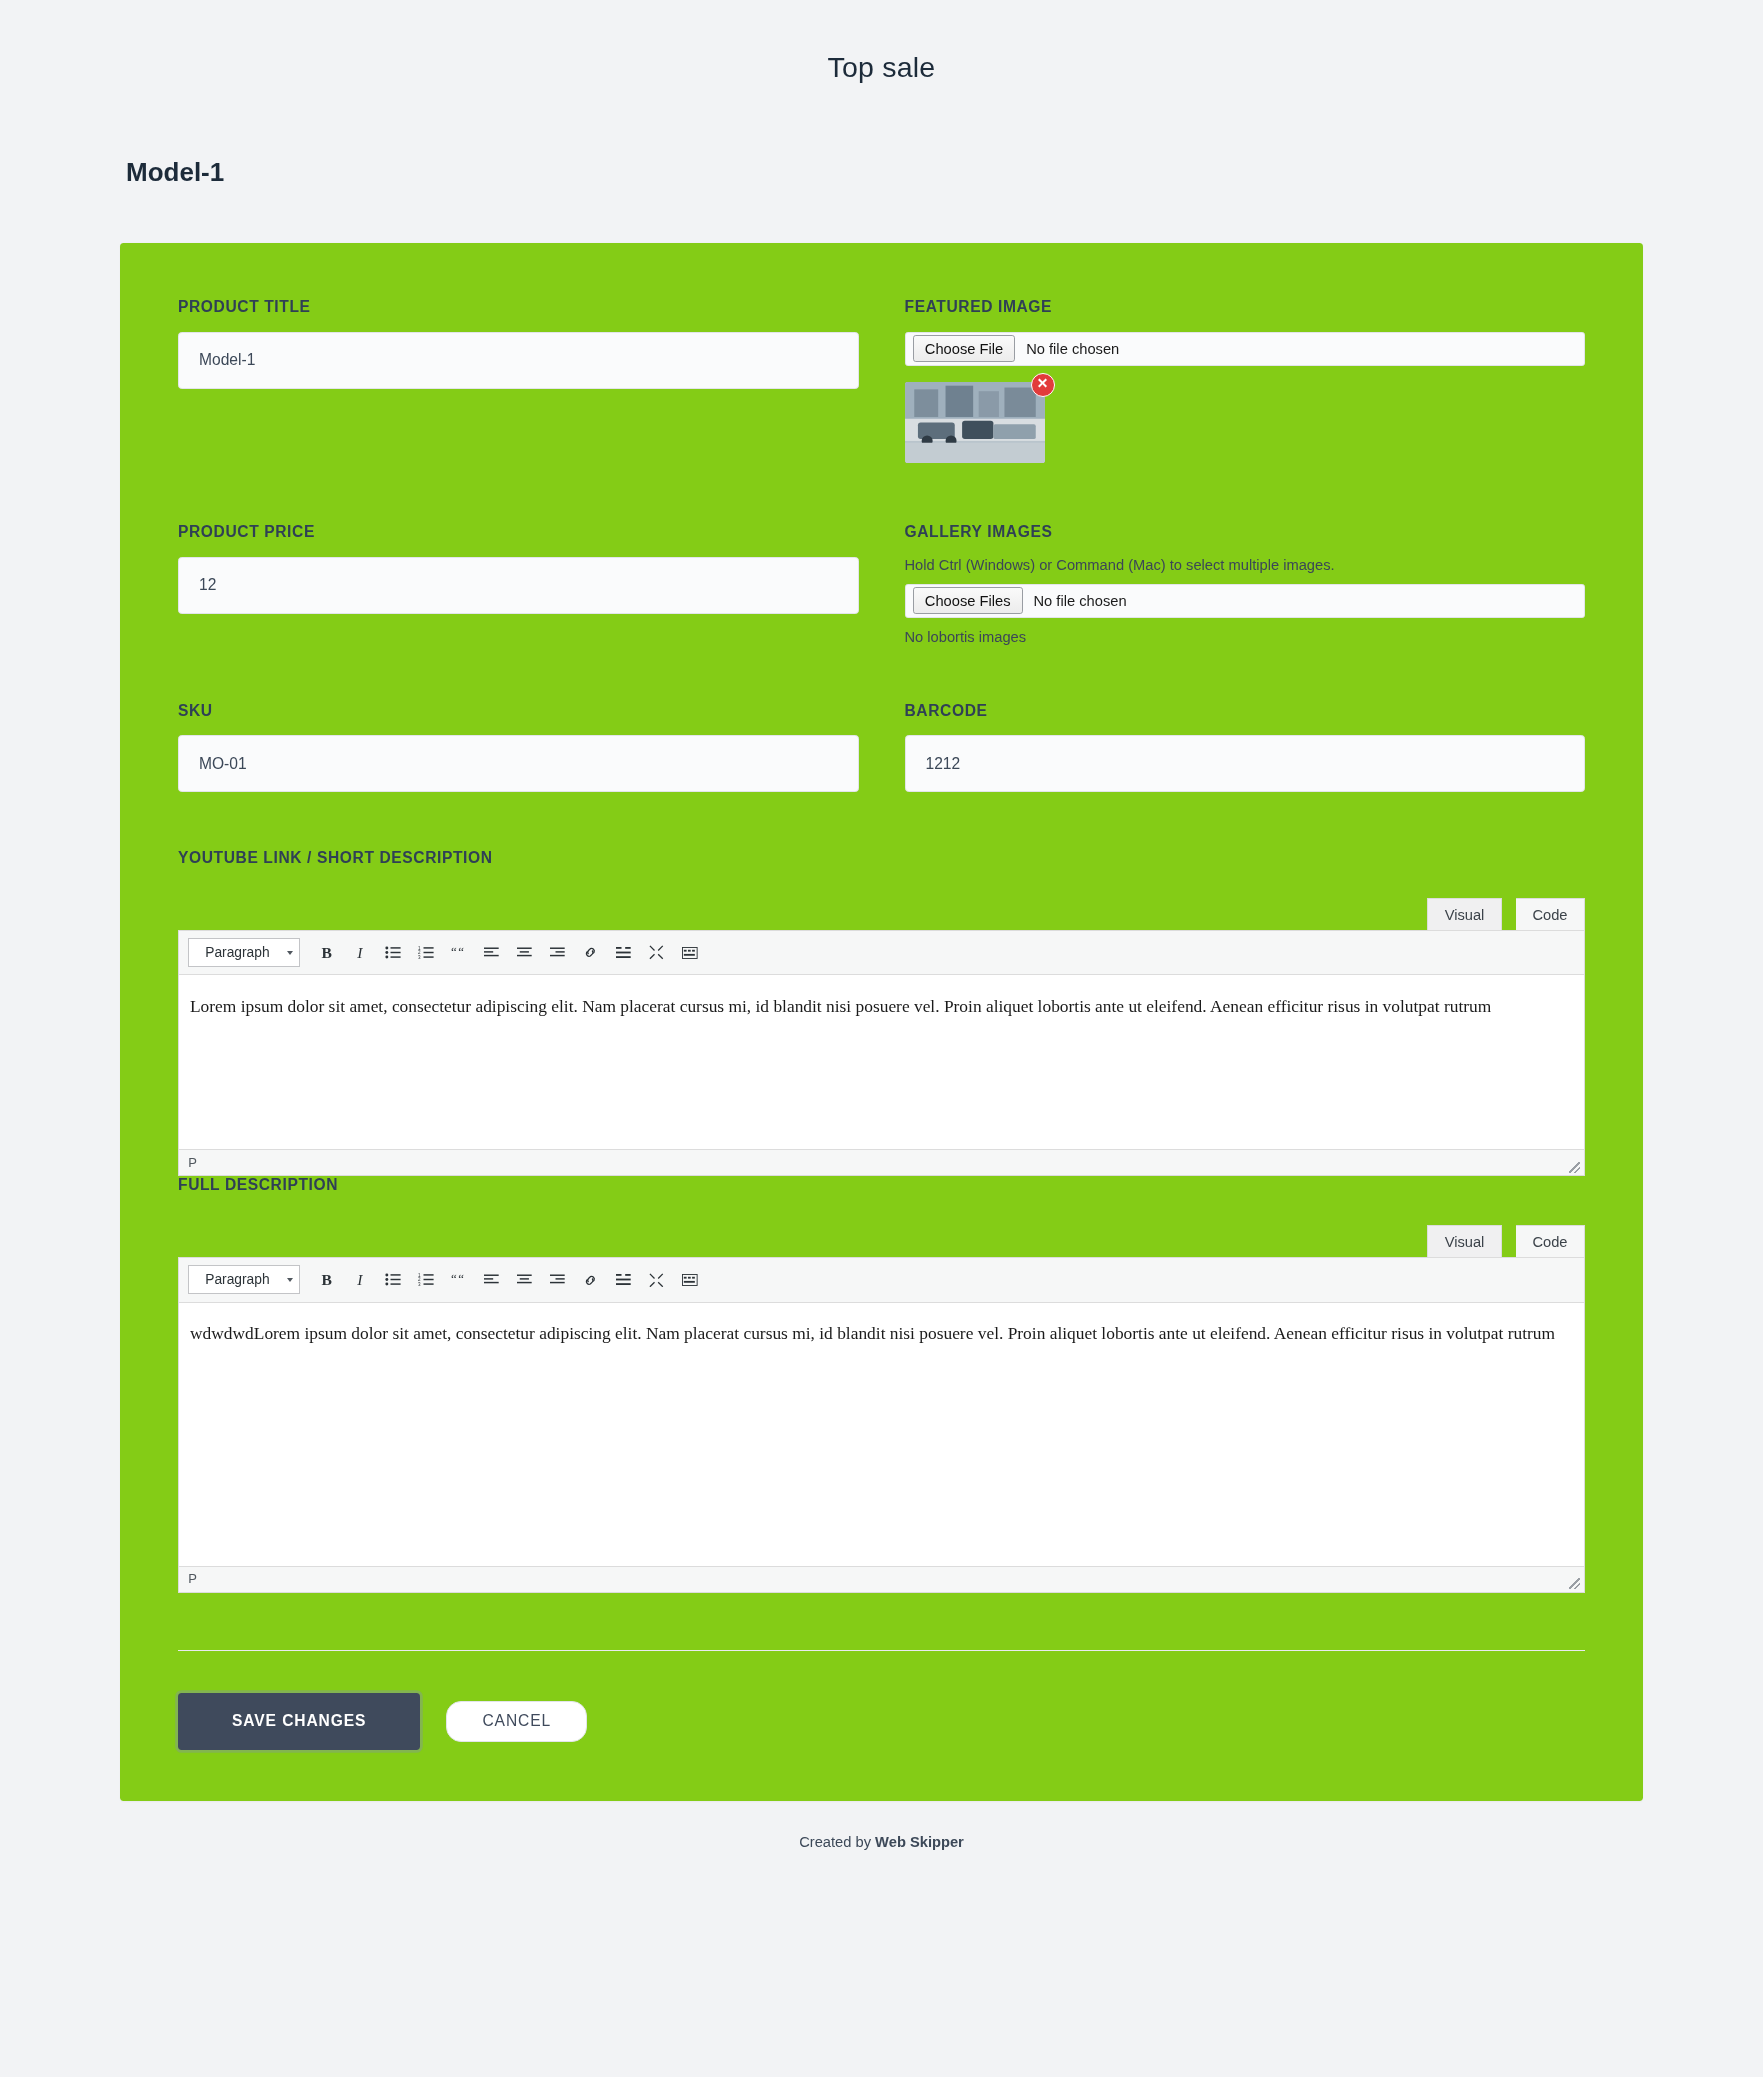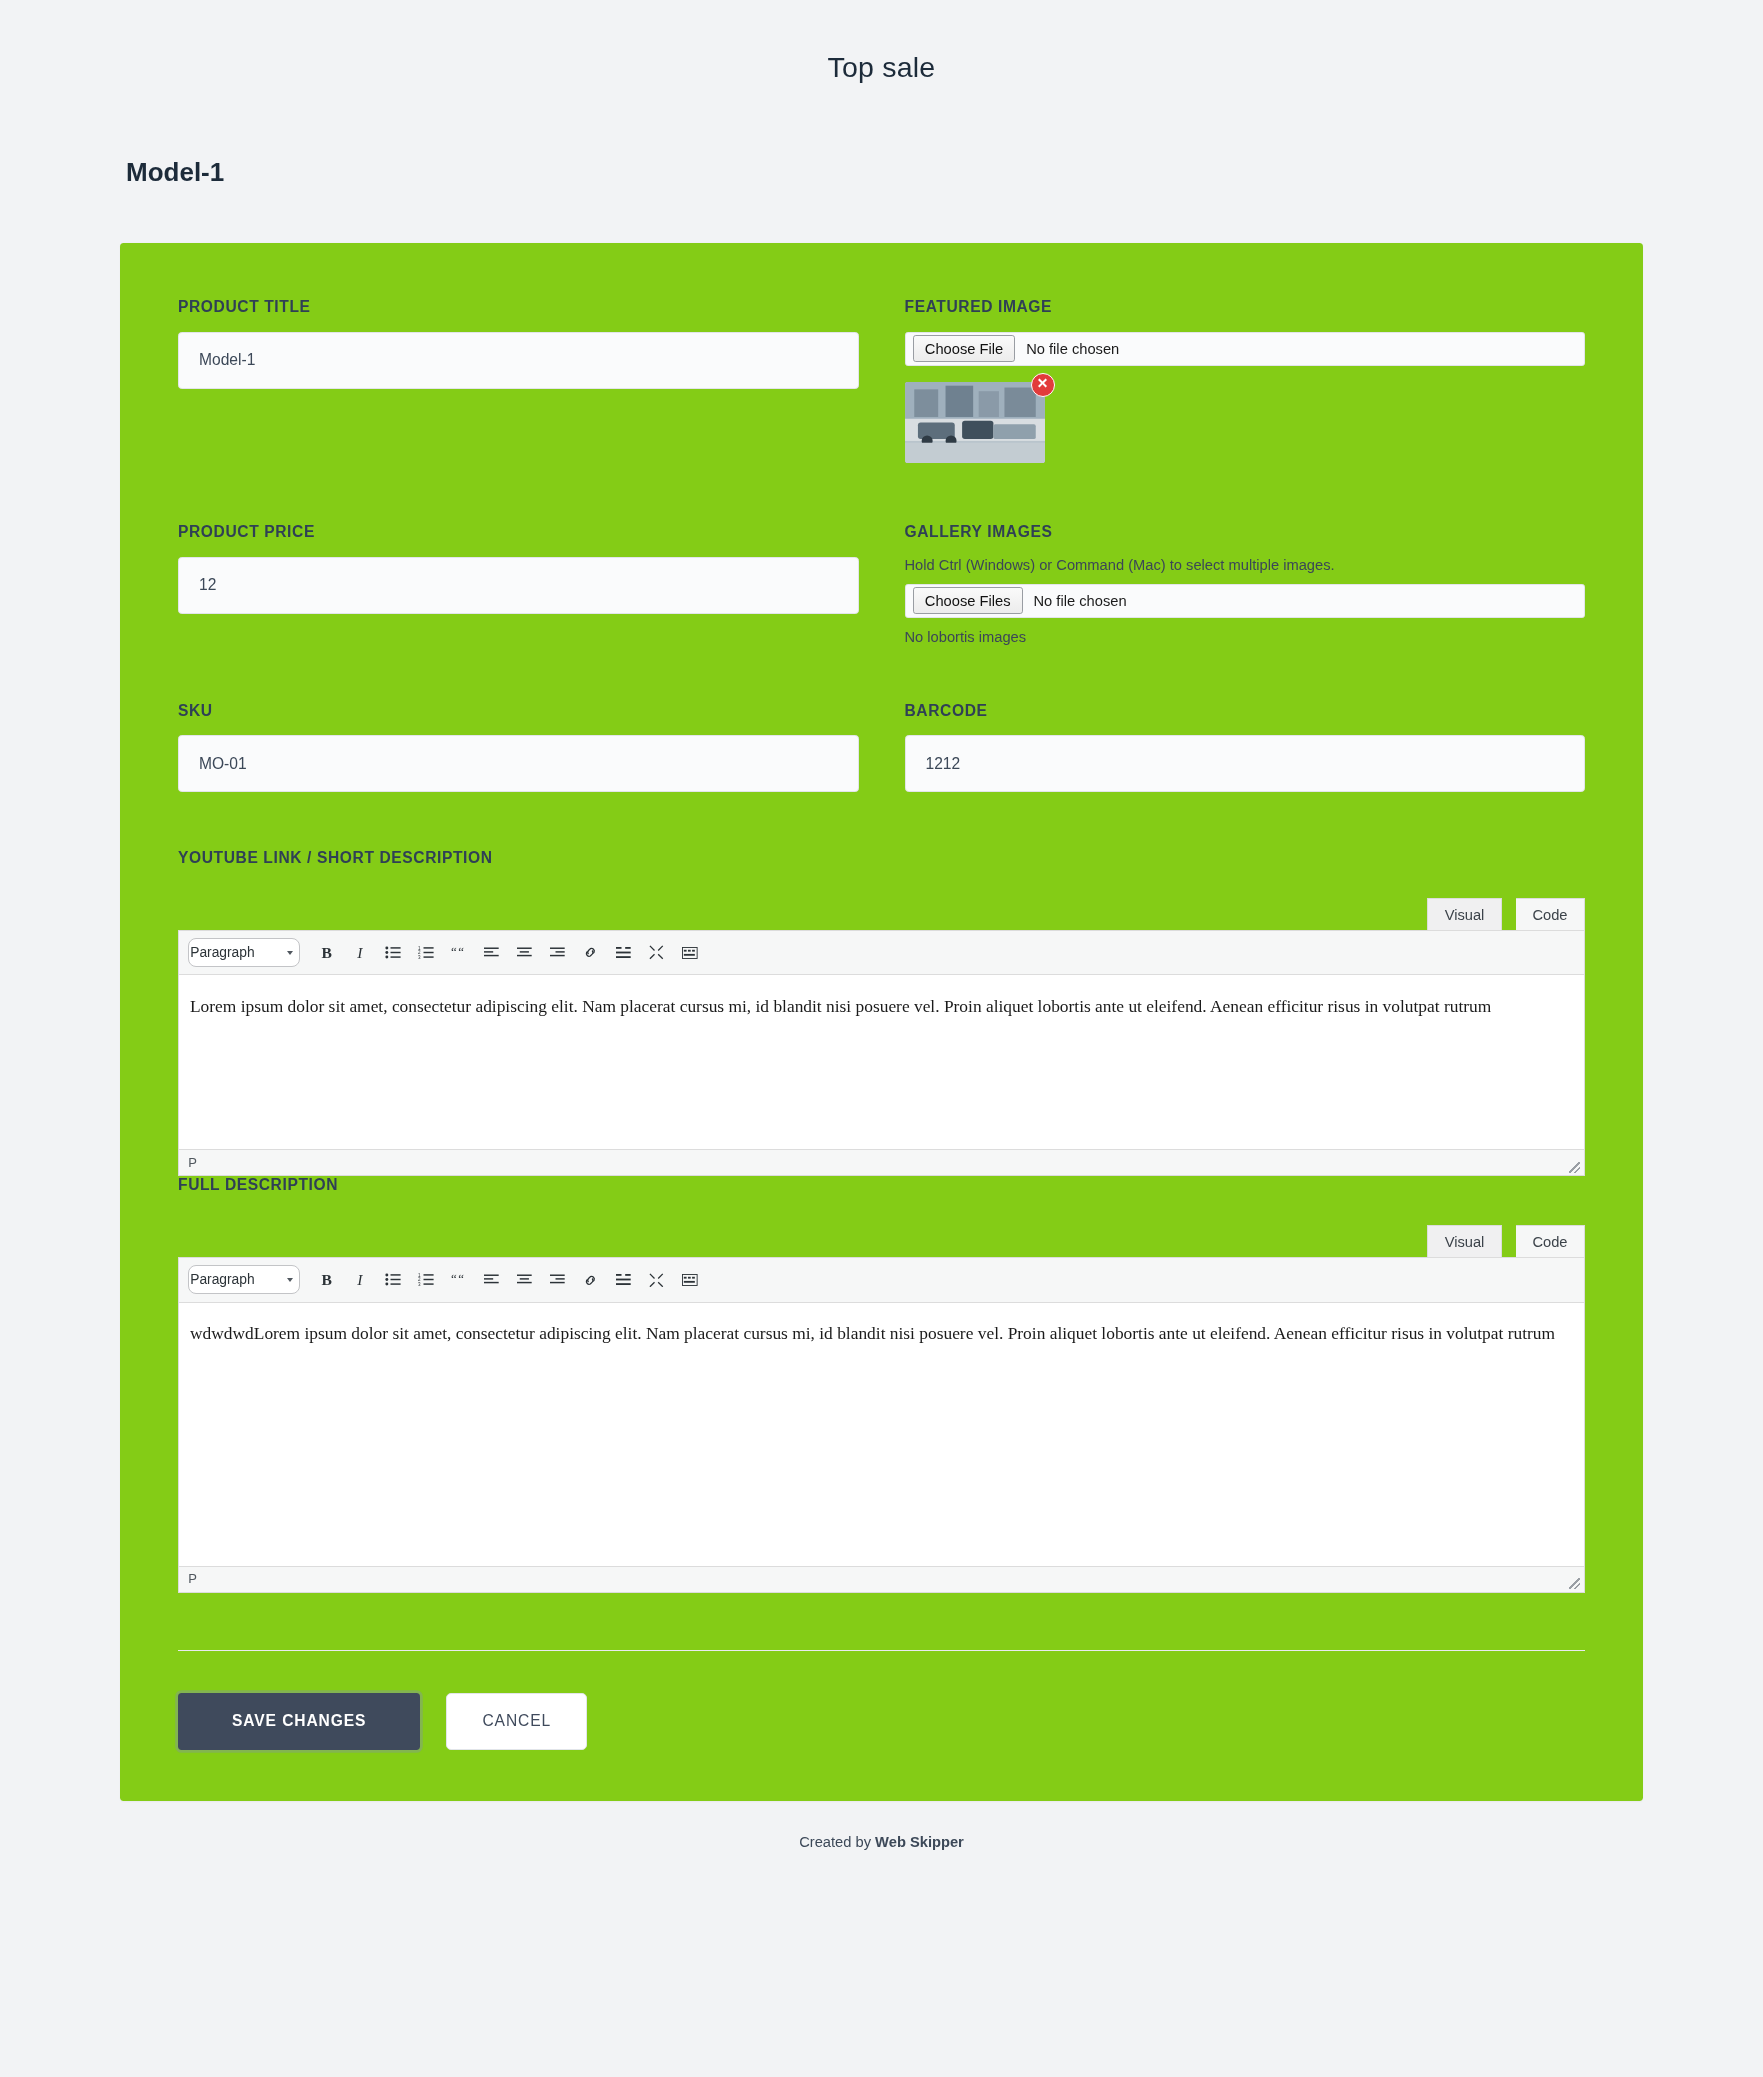--- a/index.html
+++ b/index.html
@@ -158,27 +158,27 @@
     gap: 5.5px;
     background: #f6f7f7;
     border-bottom: 0.9px solid #dcdcdc;
     padding: 7.3px 9.2px;
   }
   .select-box {
     position: relative;
     width: 112px;
     height: 29px;
     border: 0.9px solid #c3c4c7;
-    border-radius: 8px;
+    border-radius: 0;
     background: #fff;
     font-size: 13.8px;
     color: #2c3338;
     display: flex;
     align-items: center;
-    padding: 0 1px;
+    padding: 0 16px;
     cursor: pointer;
     margin-right: 7.3px;
   }
   .select-box .caret {
     position: absolute; right: 6.4px; top: 12px;
     width: 0; height: 0;
     border-left: 3.7px solid transparent;
     border-right: 3.7px solid transparent;
     border-top: 4.6px solid #50575e;
   }
@@ -240,23 +240,23 @@
     font-weight: bold;
     letter-spacing: 0.9px;
     cursor: pointer;
     box-shadow: 0 0 0 2.8px rgba(126,113,255,0.25);
     font-family: "Liberation Sans", sans-serif;
   }
   .btn-secondary {
     background: #ffffff;
     color: #3f4a5c;
     border: 0.9px solid #e2e5ea;
-    border-radius: 5px;
+    border-radius: 15px;
     padding: 0 35px;
-    height: 57px;
+    height: 41px;
     font-size: 15.6px;
     letter-spacing: 0.9px;
     cursor: pointer;
     font-family: "Liberation Sans", sans-serif;
   }
 
   .footer {
     text-align: center;
     font-size: 14.7px;
     color: #3c4858;

